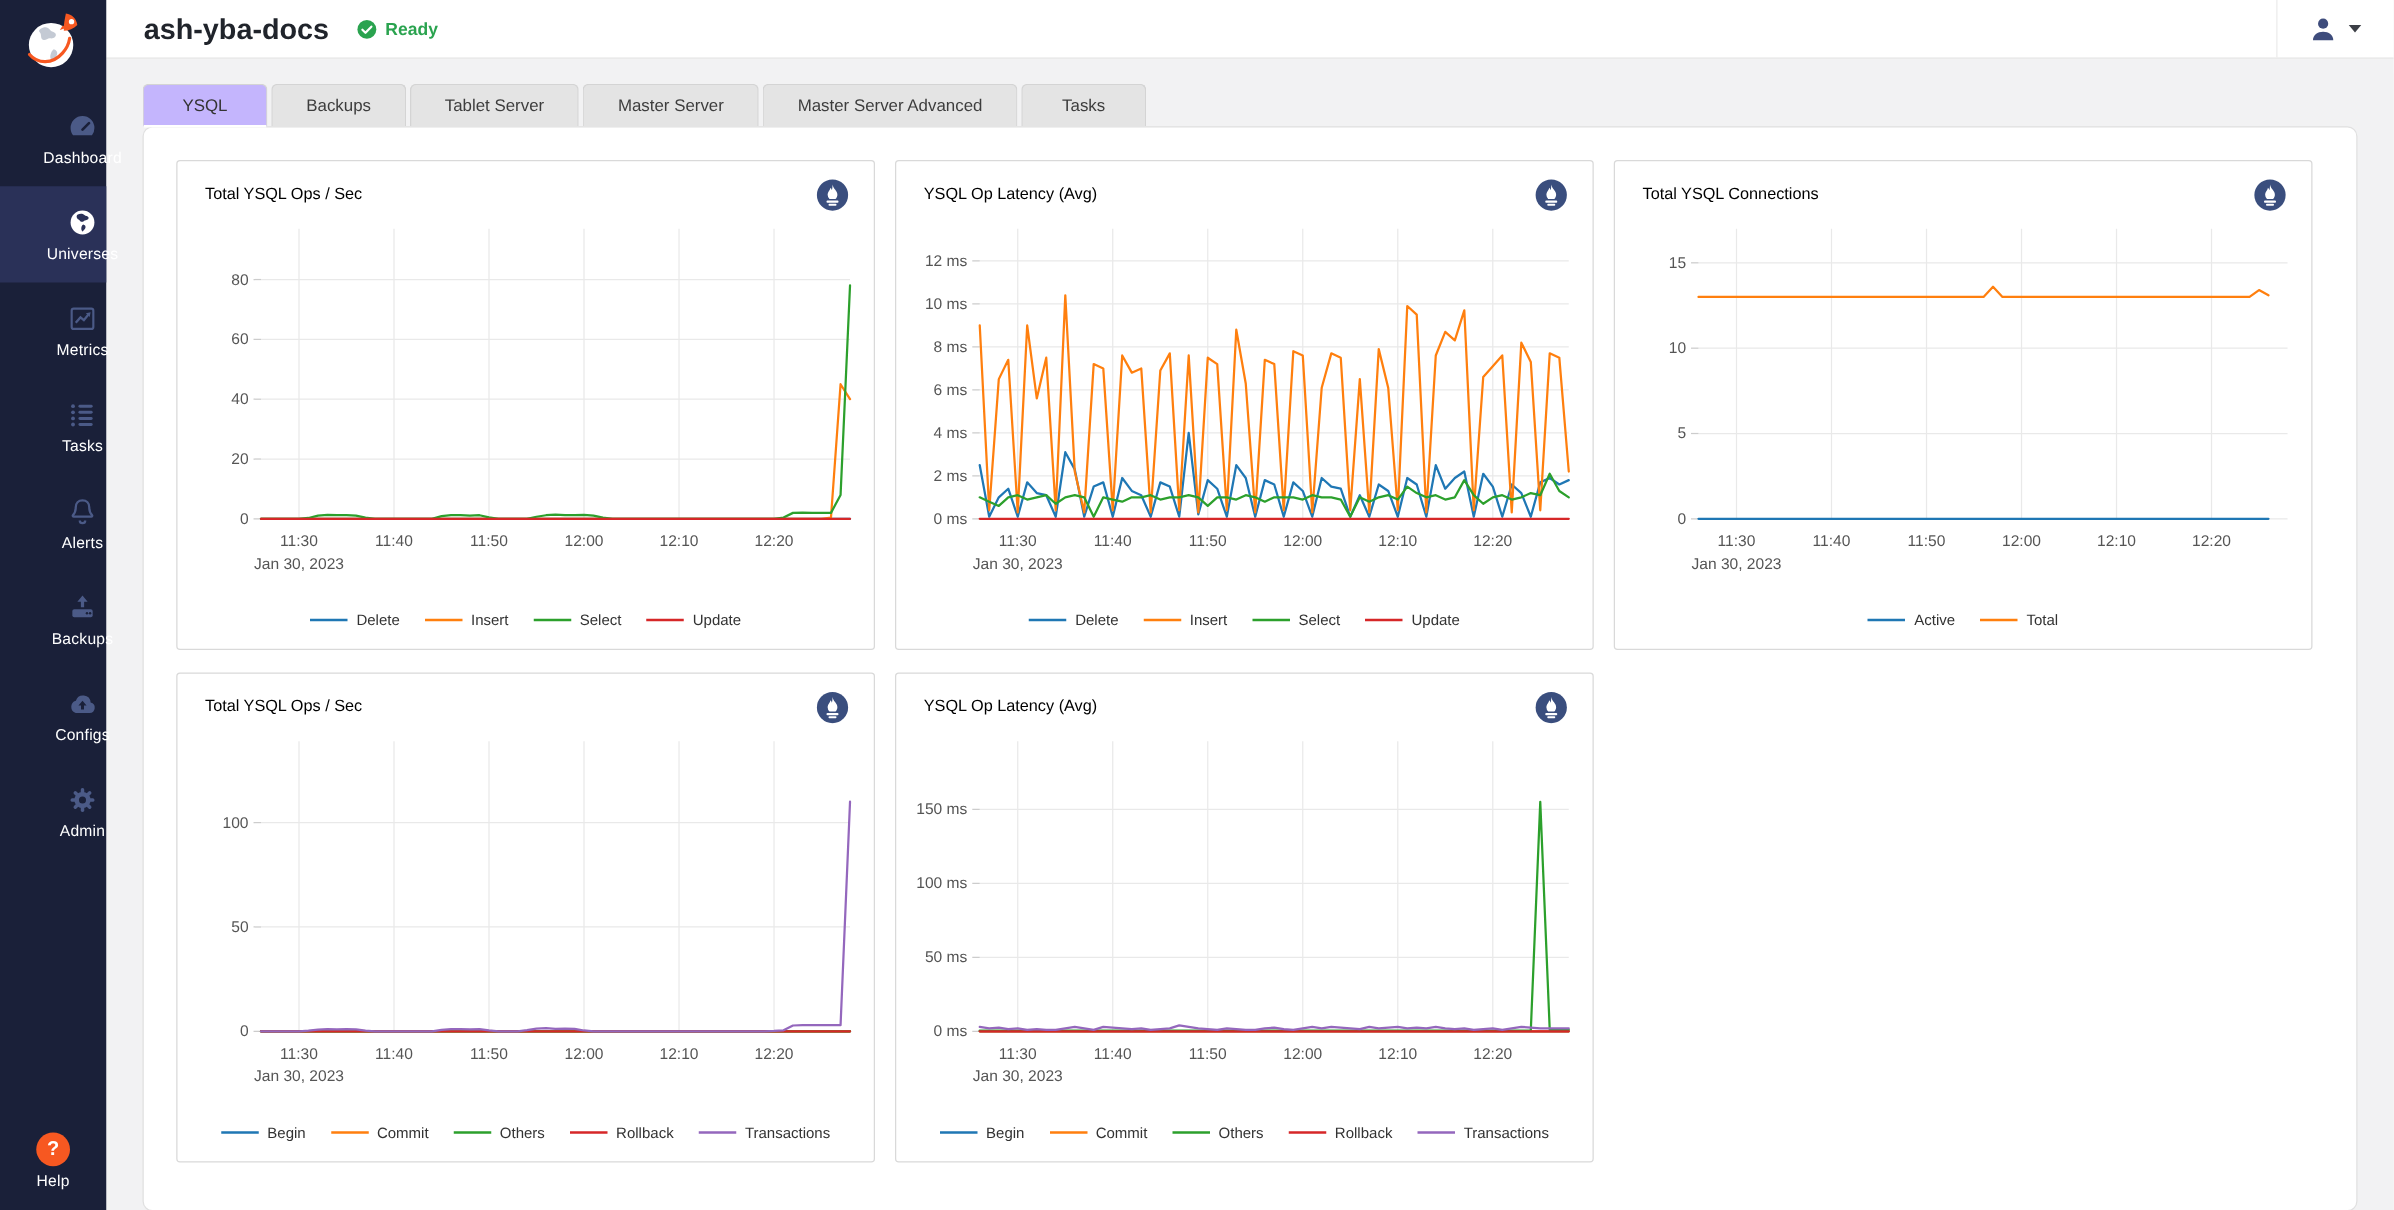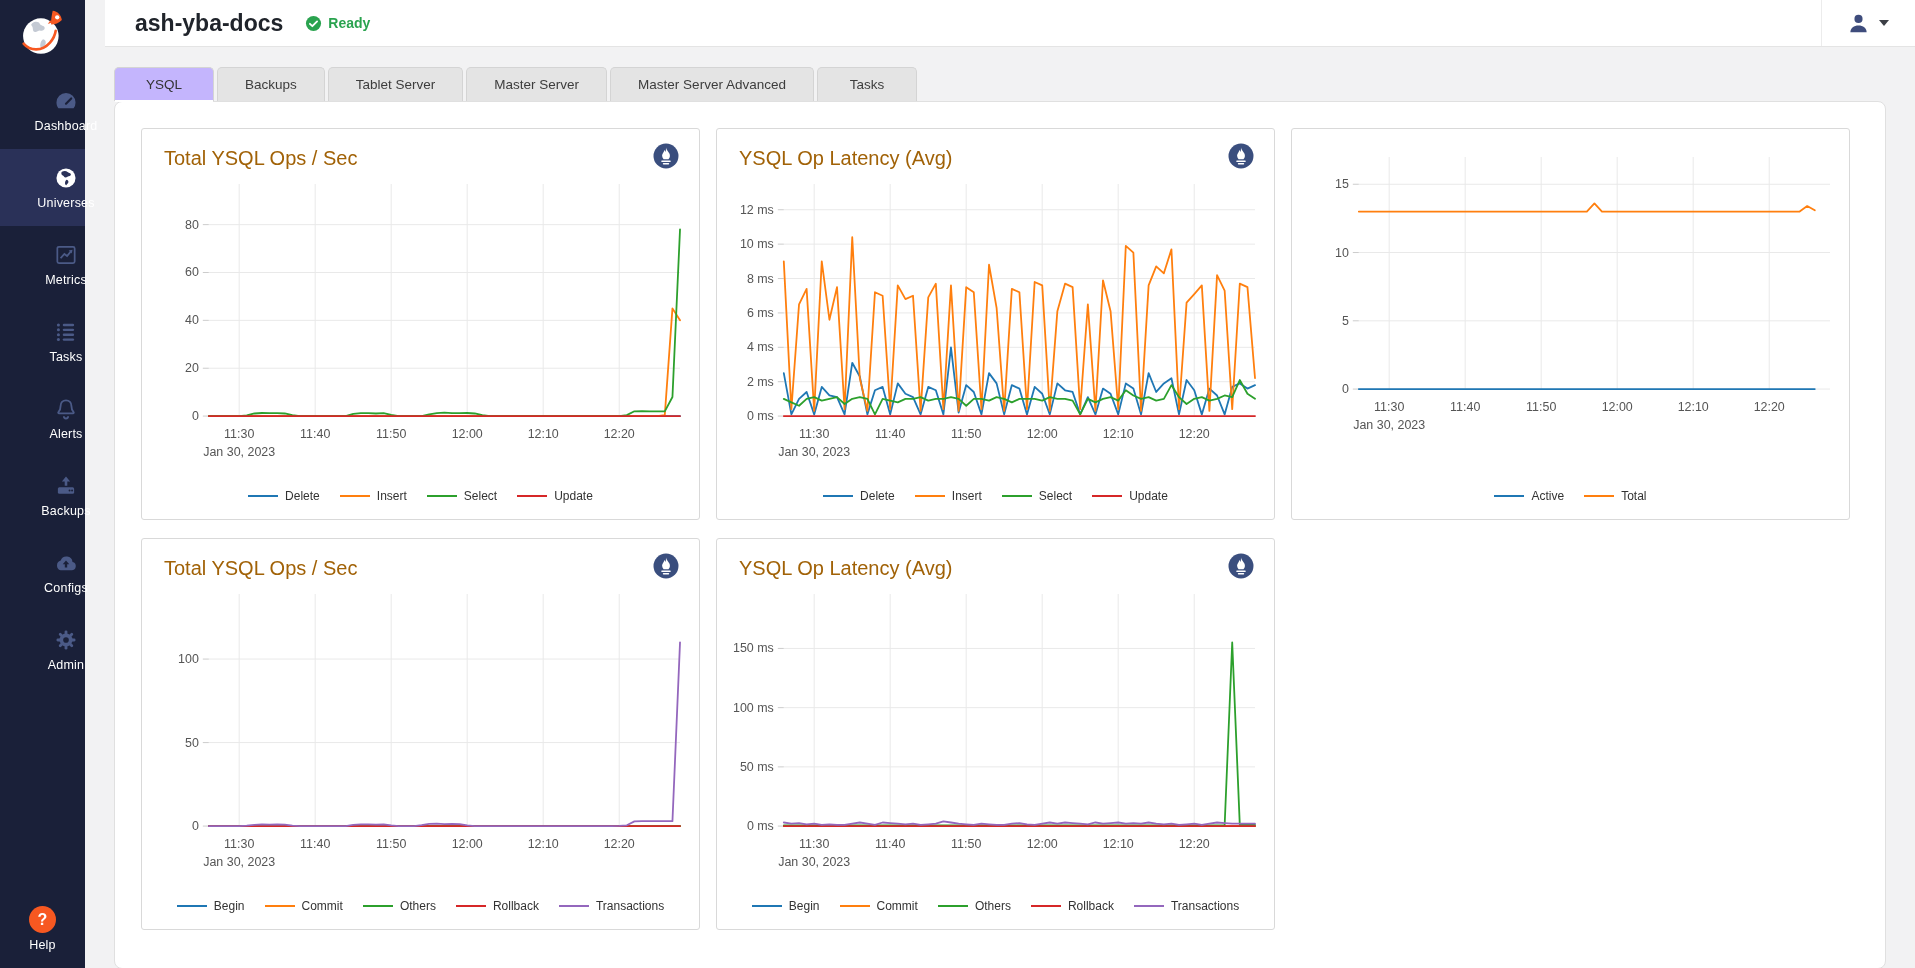--- a/index.html
+++ b/index.html
@@ -14,41 +14,41 @@
   .nav-item { width:100%; height:77px; display:flex; flex-direction:column; align-items:center; justify-content:center; gap:5px; cursor:pointer;padding-left:47px; }
   .nav-item .ni { width:26px; height:26px; }
   .nav-item .ni svg { width:26px; height:26px; display:block; }
   .nav-label { font-size:12.5px; color:#fff; letter-spacing:.2px; }
   .nav-item.active { background:#2a3158; }
   .sidebar-spacer { flex:1; }
   .help-item { display:flex; flex-direction:column; align-items:center; gap:5px; margin-bottom:16px; cursor:pointer; }
   .help-circle { width:27px; height:27px; border-radius:50%; background:#f75821; color:#fff; font-weight:bold; font-size:16px; display:flex; align-items:center; justify-content:center; }
 
   
-  .header { position:absolute; left:85px; right:0; top:0; height:47px; background:#fff; border-bottom:1px solid #e4e4e4; display:flex; align-items:center;margin-left:20px; }
+  .header { position:absolute; left:85px; right:0; top:0; height:47px; background:#fff; border-bottom:1px solid #e4e4e4; display:flex; align-items:center; }
   .uni-title { font-size:23px; font-weight:bold; color:#20242b; margin-left:30px; }
   .status-badge { display:flex; align-items:center; gap:6px; margin-left:22px; color:#2aa34f; font-weight:bold; font-size:14px; }
   .header-right { margin-left:auto; display:flex; align-items:center; height:100%; }
   .header-divider { width:1px; height:100%; background:#ececec; }
   .user-menu { display:flex; align-items:center; gap:8px; padding:0 26px 0 24px; cursor:pointer; }
   .caret-down { width:0; height:0; border-left:5px solid transparent; border-right:5px solid transparent; border-top:6px solid #3c3f46; }
 
   
   .main { position:absolute; left:85px; top:59px; right:0; bottom:0; background:#f2f2f3; padding:8px 29px 0 29px; }
   .tabbar { display:flex; gap:3px; height:34px; position:relative; z-index:3; }
   .tab { min-width:100px; padding:0 27px; background:#e4e4e4; border:1px solid #d4d4d4; border-bottom:none; border-radius:5px 5px 0 0; display:flex; align-items:center; justify-content:center; font-size:13.5px; color:#3d3d3d; cursor:pointer; }
   .tab.active { background:#c4b5fd; color:#333; position:relative; }
   .tab.active::after { content:""; position:absolute; left:0; right:0; bottom:-1px; height:2px; background:#fff; }
   .card { position:relative; background:#fff; border:1px solid #e0e0e0; border-radius:8px; height:868px; padding:26px; z-index:1; }
   .chart-grid { display:flex; flex-wrap:wrap; gap:18px 16px; }
 
   
   .panel { width:559px; height:392px; background:#fff; border:1px solid #d9d9d9; border-radius:3px; padding:14px 12px 8px 12px; display:flex; flex-direction:column; }
   .panel-head { display:flex; align-items:flex-start; justify-content:space-between; padding:0 8px 0 10px; }
-  .panel-title { font-size:20px; font-weight:500; color:#a16207; padding-top:4px; }
+  .panel-title { font-size:13px; font-weight:500; color:#000000; padding-top:4px; }
   .prom { width:26px; height:26px; cursor:pointer; }
   .prom svg { width:26px; height:26px; display:block; }
   svg.plot { width:100%; height:auto; display:block; margin-top:2px; }
   svg.plot text { font-size:12.5px; fill:#555; }
   .legend { margin-top:auto; display:flex; justify-content:center; align-items:flex-start; gap:20px; padding-bottom:8px; }
   .legend-item { display:flex; align-items:center; gap:7px; cursor:pointer; }
   .legend-swatch { width:30px; height:0; border-top:2.6px solid #000; }
   .legend-label { font-size:12px; color:#333; }
 </style>
 </head>
@@ -334,20 +334,31 @@
                 <span class="legend-label">Select</span>
               </span>
               <span class="legend-item">
                 <span class="legend-swatch" style="border-top-color: rgb(214, 39, 40);"></span>
                 <span class="legend-label">Update</span>
               </span>
             </div>
         </section>
 
         <section class="panel">
+          <div class="panel-head">
+            <h3 class="panel-title">Total YSQL Connections</h3>
+            <span class="prom">
+                <svg viewBox="0 0 26 26">
+                  <circle cx="13" cy="13" r="12.5" fill="#3a4e7e"></circle>
+                  <path d="M13 4.6c.3 1.9 1.3 3 2.2 4.2.9 1.2 1.7 2.4 1.7 4 0 1.3-.6 2.6-1.5 3.4h-4.8a4.8 4.8 0 0 1-1.5-3.4c0-1.2.5-2.1 1.1-3 .5-.8 1-1.6 1.1-2.7.6.5 1 1.2 1.2 2 .3-.9.5-2.3.5-4.5z" fill="#fff"></path>
+                  <rect x="8.2" y="17.4" width="9.6" height="1.7" rx="0.8" fill="#fff"></rect>
+                  <rect x="9.8" y="20" width="6.4" height="1.5" rx="0.7" fill="#fff"></rect>
+                </svg>
+              </span>
+          </div>
           <svg class="plot" viewBox="0 0 535 300">
               <line x1="85.51612903225806" x2="85.51612903225806" y1="12" y2="245" stroke="#e9e9e9" stroke-width="1"></line>
               <text x="85.51612903225806" y="267" text-anchor="middle">11:30</text>
               <text x="85.51612903225806" y="285" text-anchor="middle">Jan 30, 2023</text>
               <line x1="161.80645161290323" x2="161.80645161290323" y1="12" y2="245" stroke="#e9e9e9" stroke-width="1"></line>
               <text x="161.80645161290323" y="267" text-anchor="middle">11:40</text>
               <line x1="238.09677419354838" x2="238.09677419354838" y1="12" y2="245" stroke="#e9e9e9" stroke-width="1"></line>
               <text x="238.09677419354838" y="267" text-anchor="middle">11:50</text>
               <line x1="314.38709677419354" x2="314.38709677419354" y1="12" y2="245" stroke="#e9e9e9" stroke-width="1"></line>
               <text x="314.38709677419354" y="267" text-anchor="middle">12:00</text>

